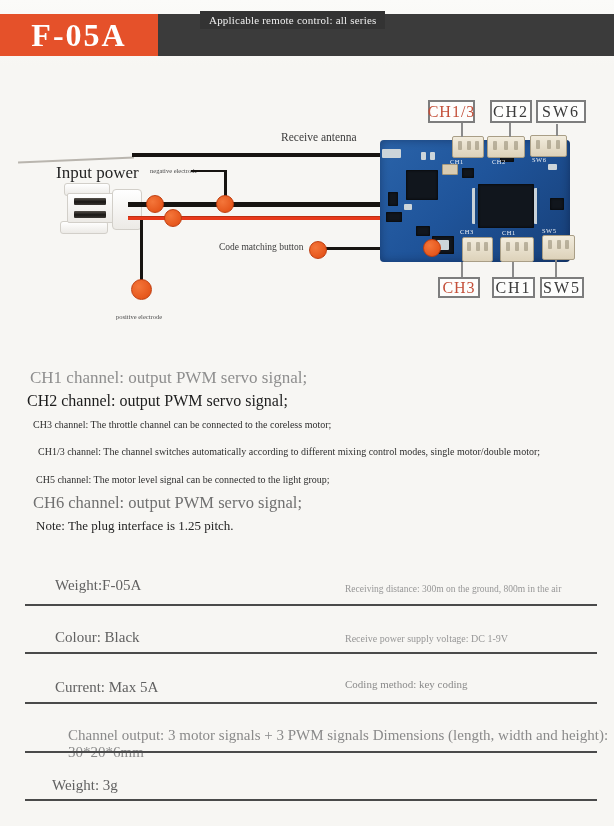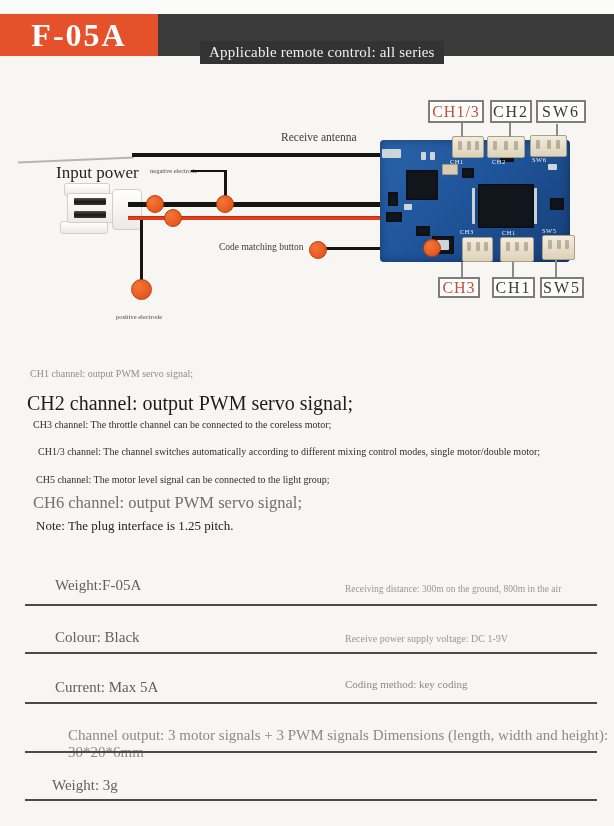--- a/index.html
+++ b/index.html
@@ -7,22 +7,22 @@
     position:relative;width:614px;height:826px;margin:0 auto;
     background:linear-gradient(180deg,#fbfbf9 0%,#f7f6f3 8%,#f7f6f3 100%);
     font-family:Liberation Serif, serif;overflow:hidden;
   }
   .abs{position:absolute;}
   
   .hdr-model{left:0;top:14px;width:158px;height:42px;background:#e5512a;
     color:#fff;font-size:32px;font-weight:bold;letter-spacing:2px;
     display:flex;align-items:center;justify-content:center;}
   .hdr-bar{left:158px;top:14px;width:456px;height:42px;background:#3b3b3b;}
-  .hdr-sub{left:200px;top:41px;background:#333;color:#efefef;
-    font-size:15px;padding:3px 9px;letter-spacing:.2px;}
+  .hdr-sub{left:200px;top:11px;background:#333;color:#efefef;
+    font-size:11px;padding:3px 9px;letter-spacing:.2px;}
   
   .lbl{color:#3c3c3c;white-space:nowrap;}
   .wire{background:#171411;}
   .dot{width:18px;height:18px;border-radius:50%;
     background:radial-gradient(circle at 35% 35%,#f4763a,#e04a10);
     border:1px solid #bf3e10;box-sizing:border-box;}
   .dot.big{width:21px;height:21px;}
   .leader{width:2px;background:#8b8b8b;}
   .portbox{box-sizing:border-box;background:#fdfdfc;border:2px solid #7d7d7d;
     display:flex;align-items:center;justify-content:center;
@@ -40,22 +40,22 @@
   .chip{background:#11161d;box-shadow:inset 0 0 3px #000;}
   .metal{background:#ccd5da;}
   .beige{background:#d9ccb2;border:1px solid #a89a7c;box-sizing:border-box;}
   .pins{background:repeating-linear-gradient(90deg,#c9d2d8 0 3px,#1b4880 3px 6px);}
   .silk{position:absolute;color:rgba(255,255,255,.92);font-size:6.5px;letter-spacing:.5px;}
   .conn{box-sizing:border-box;background:linear-gradient(180deg,#f2ecdd,#ddd2ba);
     border:1px solid #a99e86;border-radius:2px;}
   .conn i{position:absolute;top:4px;width:4px;height:9px;background:#8f866f;opacity:.55;border-radius:1px;}
   .conn i:nth-child(1){left:15%;} .conn i:nth-child(2){left:45%;} .conn i:nth-child(3){left:72%;}
   
-  .note-lg{font-size:10px;color:#8e8e8e;}
-  .note-lg2{font-size:20px;color:#1d1d1d;}
+  .note-lg{font-size:17px;color:#8e8e8e;}
+  .note-lg2{font-size:16px;color:#1d1d1d;}
   .note-sm{font-size:10px;color:#2e2e2e;}
   .note-lg3{font-size:16.5px;color:#707070;}
   .note-md{font-size:13px;color:#242424;}
   
   .spec-left{font-size:15px;color:#616161;}
   .spec-right{font-size:9.5px;color:#979797;}
   .spec-center{font-size:15px;color:#8a8a8a;}
   .spec-line{left:25px;width:572px;height:2px;background:#4a4a4a;}
 </style>
 </head>
@@ -163,21 +163,21 @@
       <i></i>
     </div>
 
   <div class="abs leader" style="left:461px;top:123px;height:14px;"></div>
   <div class="abs leader" style="left:509px;top:123px;height:14px;"></div>
   <div class="abs leader" style="left:556px;top:124px;height:12px;"></div>
   <div class="abs leader" style="left:461px;top:262px;height:15px;"></div>
   <div class="abs leader" style="left:512px;top:262px;height:15px;"></div>
   <div class="abs leader" style="left:555px;top:260px;height:17px;"></div>
 
-  <div class="abs portbox red" style="left:428px;top:100px;width:56px;height:23px;">CH1/3</div>
+  <div class="abs portbox red" style="left:428px;top:100px;width:47px;height:23px;">CH1/3</div>
   <div class="abs portbox" style="left:490px;top:100px;width:42px;height:23px;">CH2</div>
   <div class="abs portbox" style="left:536px;top:100px;width:50px;height:23px;">SW6</div>
   <div class="abs portbox red" style="left:438px;top:277px;width:42px;height:21px;">CH3</div>
   <div class="abs portbox" style="left:492px;top:277px;width:43px;height:21px;">CH1</div>
   <div class="abs portbox" style="left:540px;top:277px;width:44px;height:21px;">SW5</div>
 
   <div class="abs note-lg" style="left:30px;top:368px;">CH1 channel: output PWM servo signal;</div>
   <div class="abs note-lg2" style="left:27px;top:392px;">CH2 channel: output PWM servo signal;</div>
   <div class="abs note-sm" style="left:33px;top:419px;">CH3 channel: The throttle channel can be connected to the coreless motor;</div>
   <div class="abs note-sm" style="left:38px;top:446px;">CH1/3 channel: The channel switches automatically according to different mixing control modes, single motor/double motor;</div>

